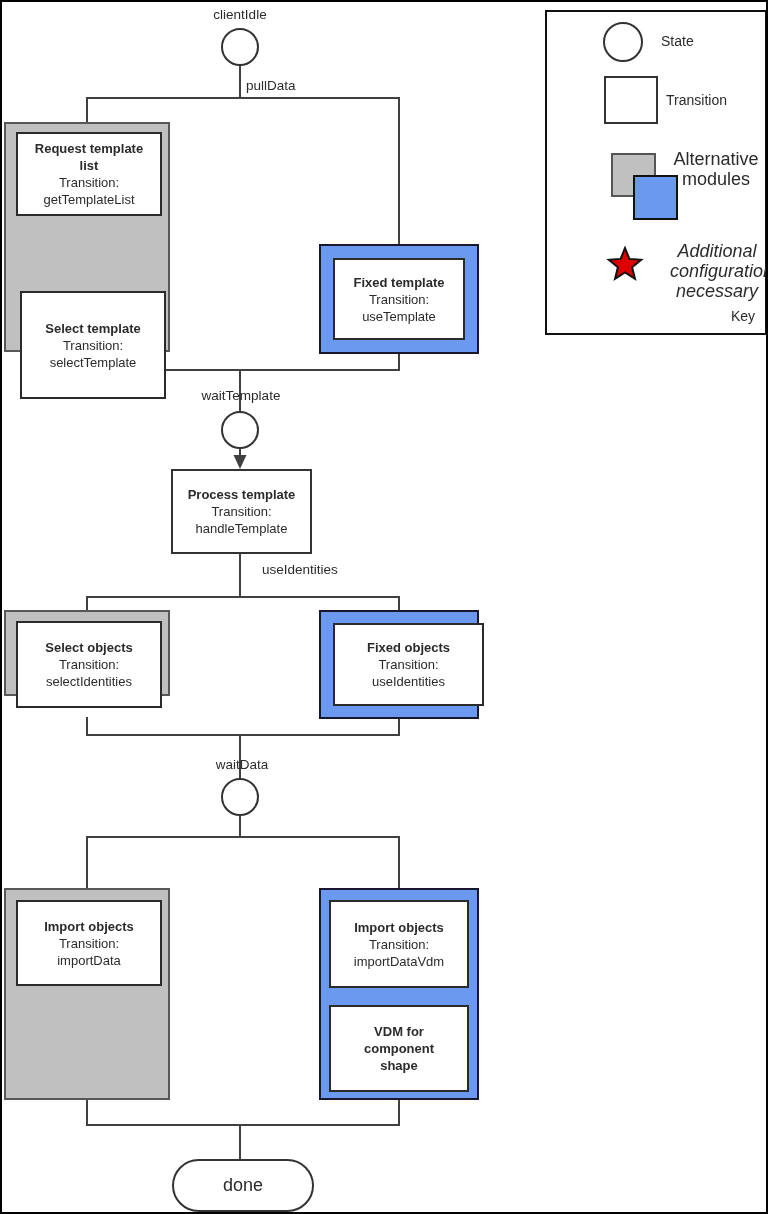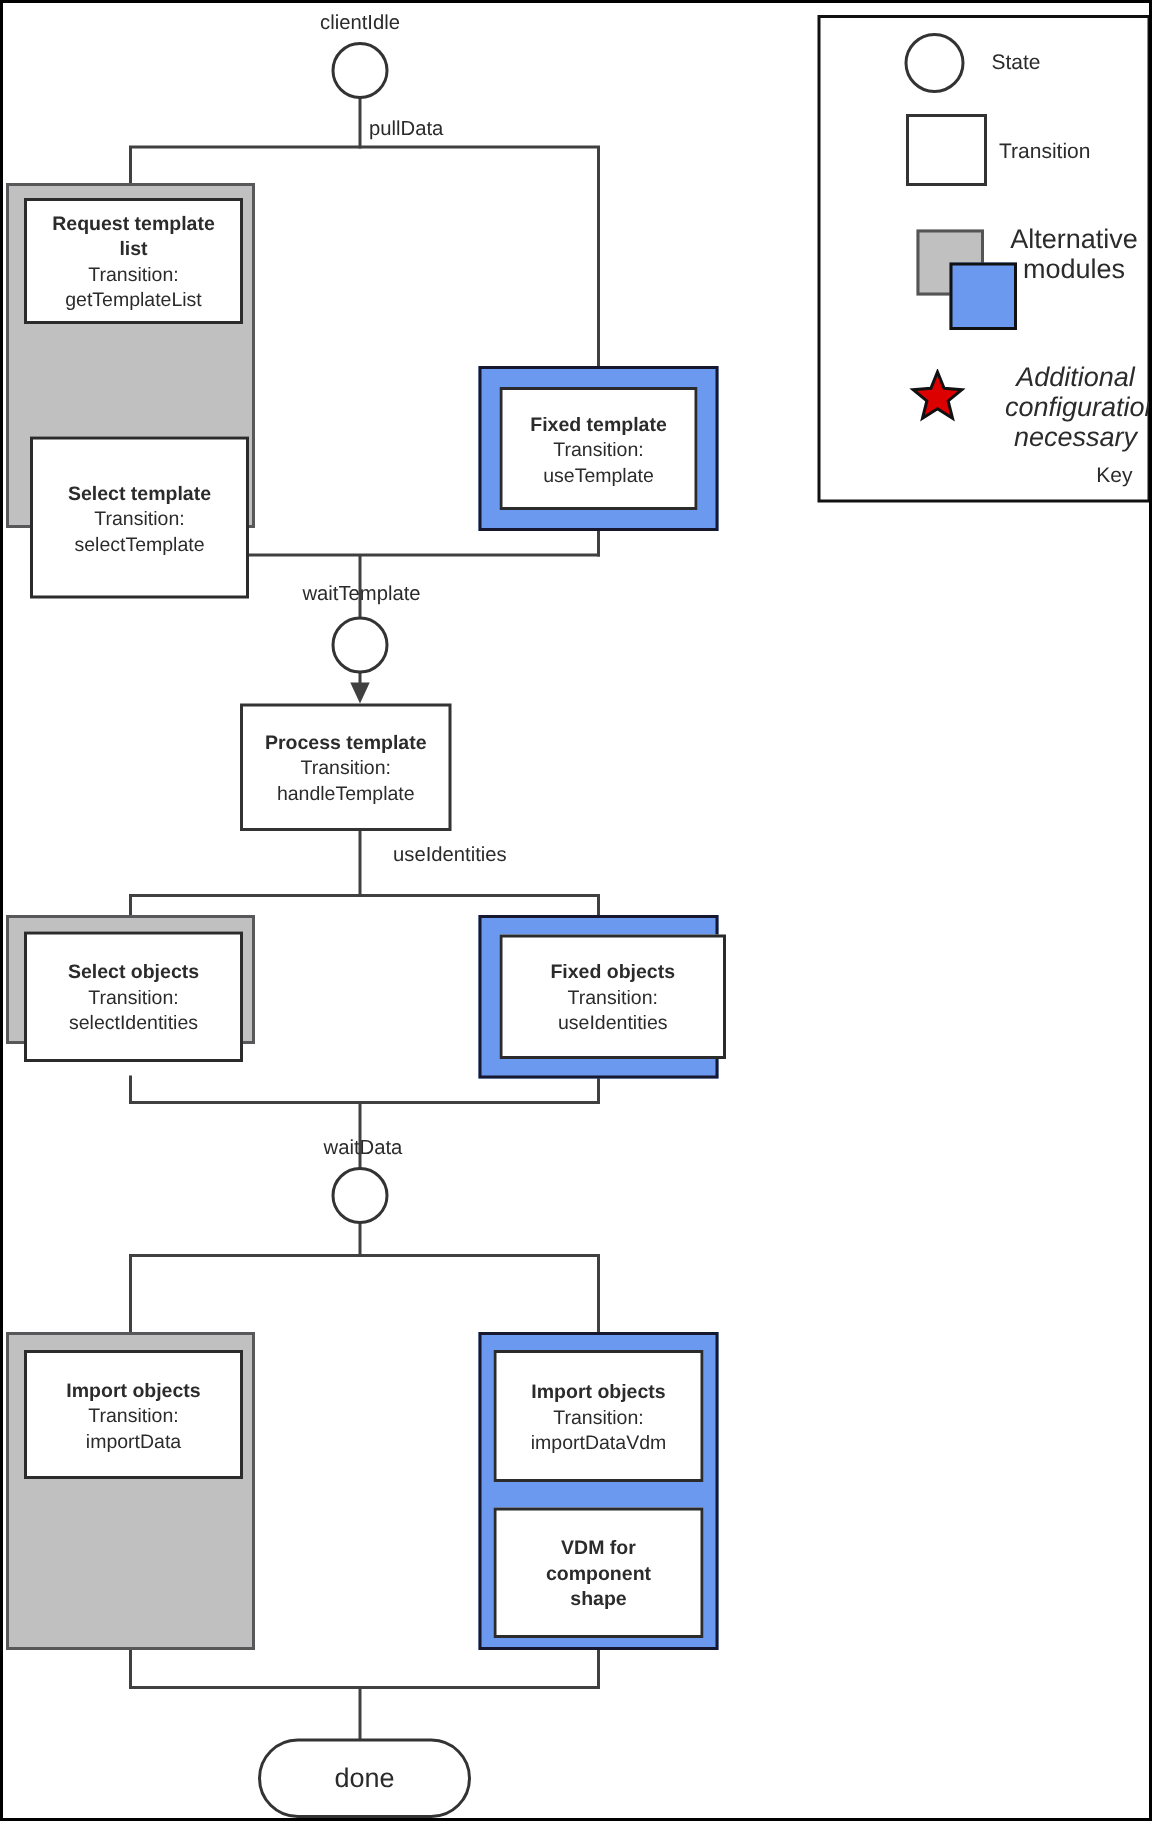--- a/index.html
+++ b/index.html
@@ -96,21 +96,21 @@
     <div class="inner-box" style="left:12px;top:12px;width:132px;height:82px;">
       <span class="mod-title">Fixed template</span>
       <span>Transition:</span>
       <span>useTemplate</span>
     </div>
   </div>
 
   <div class="abs edge-label ctr" style="left:239px;top:386px;">waitTemplate</div>
   <div class="abs state-circle" style="left:219px;top:409px;"></div>
 
-  <div class="plain-box" style="left:158px;top:467px;width:141px;height:85px;">
+  <div class="plain-box" style="left:169px;top:467px;width:141px;height:85px;">
     <span class="mod-title">Process template</span>
     <span>Transition:</span>
     <span>handleTemplate</span>
   </div>
   <div class="abs edge-label" style="left:260px;top:560px;">useIdentities</div>
 
   <div class="abs alt-gray" style="left:2px;top:608px;width:166px;height:86px;">
     <div class="inner-box" style="left:10px;top:9px;width:146px;height:87px;">
       <span class="mod-title">Select objects</span>
       <span>Transition:</span>

